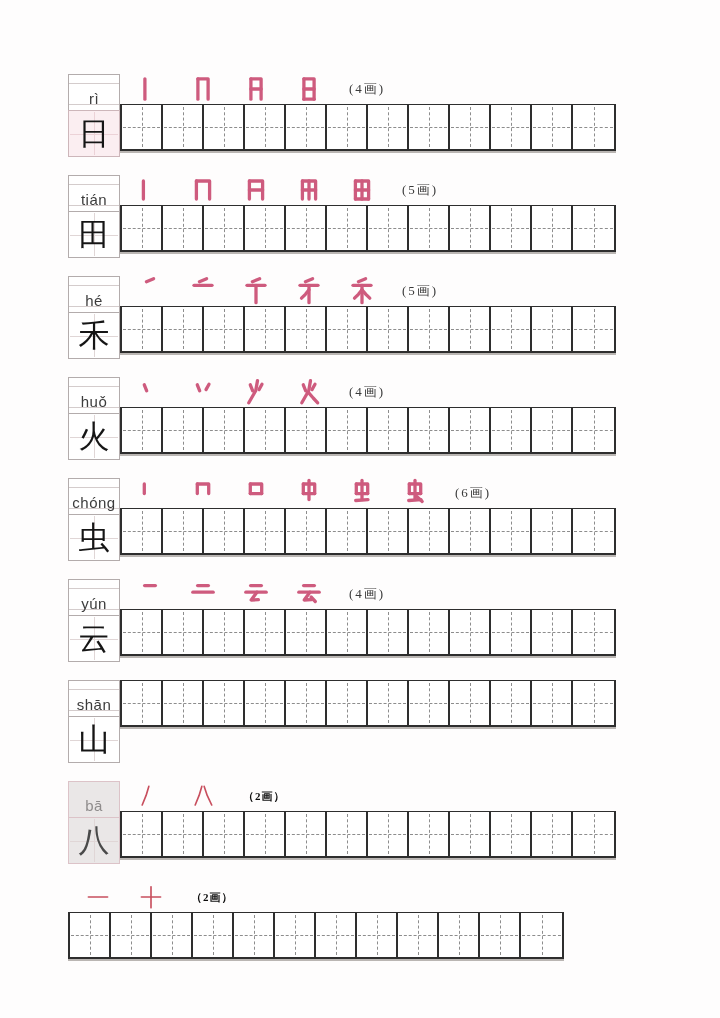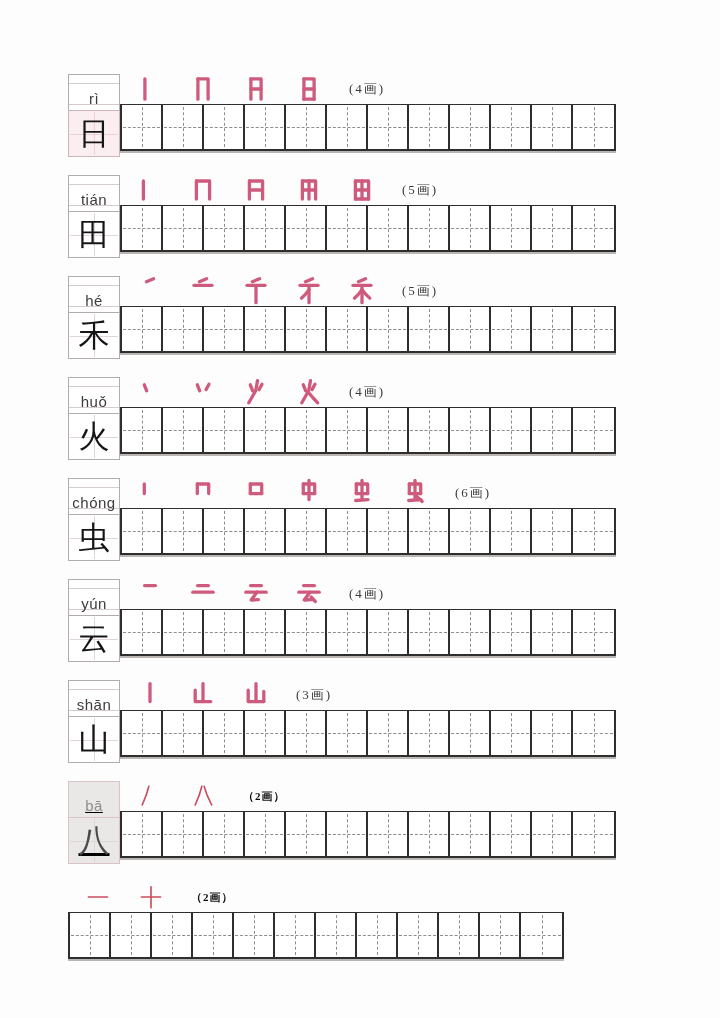--- a/index.html
+++ b/index.html
@@ -38,21 +38,21 @@
   }
   .char-box::before{content:"";position:absolute;left:1px;right:1px;top:50%;border-top:1px solid #e0d6d6;}
   .char-box::after{content:"";position:absolute;top:1px;bottom:1px;left:50%;border-left:1px solid #e0d6d6;}
   .hanzi{
     position:relative;z-index:1;font-size:31px;color:#151515;
     font-family:"Liberation Serif", serif;line-height:47px;
   }
   
   .row.pink .char-box{background:#fbeef1;border-color:#cdb6ba;}
   .row.pink .char-box::before,.row.pink .char-box::after{border-color:#ecd2d7;}
-  .row.gray .pinyin-box,.row.gray .char-box{background:#eae7e7;border-color:#dcc3c8;text-decoration:underline;}
+  .row.gray .pinyin-box,.row.gray .char-box{background:#eae7e7;border-color:#dcc3c8;}
   .row.gray .pinyin{color:#8f8c8c;}
   .row.gray .hanzi{color:#4a4a4a;}
   .row.gray .count{font-weight:bold;font-size:11px;color:#0c0c0c;letter-spacing:1px;}
   
   .rightcol{display:flex;flex-direction:column;}
   .demo{
     height:30px;display:flex;align-items:center;
     padding-left:15px;gap:23px;
   }
   .glyph{width:30px;height:30px;flex:0 0 auto;overflow:visible;}
@@ -396,35 +396,20 @@
   <section class="row">
     <div class="leftcol">
       <div class="pinyin-box">
         <span class="pinyin">shān</span>
       </div>
       <div class="char-box">
         <span class="hanzi">山</span>
       </div>
     </div>
     <div class="rightcol">
-      <div class="demo">
-        <svg viewBox="0 0 100 100" class="glyph">
-            <polyline points="50,12 50,72" fill="none" stroke="#ce5b7e" stroke-width="11" stroke-linecap="round" stroke-linejoin="round"></polyline>
-          </svg>
-          <svg viewBox="0 0 100 100" class="glyph">
-            <polyline points="50,12 50,72" fill="none" stroke="#ce5b7e" stroke-width="11" stroke-linecap="round" stroke-linejoin="round"></polyline>
-            <polyline points="24,34 24,72 76,72" fill="none" stroke="#ce5b7e" stroke-width="11" stroke-linecap="round" stroke-linejoin="round"></polyline>
-          </svg>
-          <svg viewBox="0 0 100 100" class="glyph">
-            <polyline points="50,12 50,72" fill="none" stroke="#ce5b7e" stroke-width="11" stroke-linecap="round" stroke-linejoin="round"></polyline>
-            <polyline points="24,34 24,72 76,72" fill="none" stroke="#ce5b7e" stroke-width="11" stroke-linecap="round" stroke-linejoin="round"></polyline>
-            <polyline points="76,38 76,72" fill="none" stroke="#ce5b7e" stroke-width="11" stroke-linecap="round" stroke-linejoin="round"></polyline>
-          </svg>
-          <span class="count">(3画)</span>
-      </div>
       <div class="grid">
           <div class="cell"></div>
           <div class="cell"></div>
           <div class="cell"></div>
           <div class="cell"></div>
           <div class="cell"></div>
           <div class="cell"></div>
           <div class="cell"></div>
           <div class="cell"></div>
           <div class="cell"></div>

